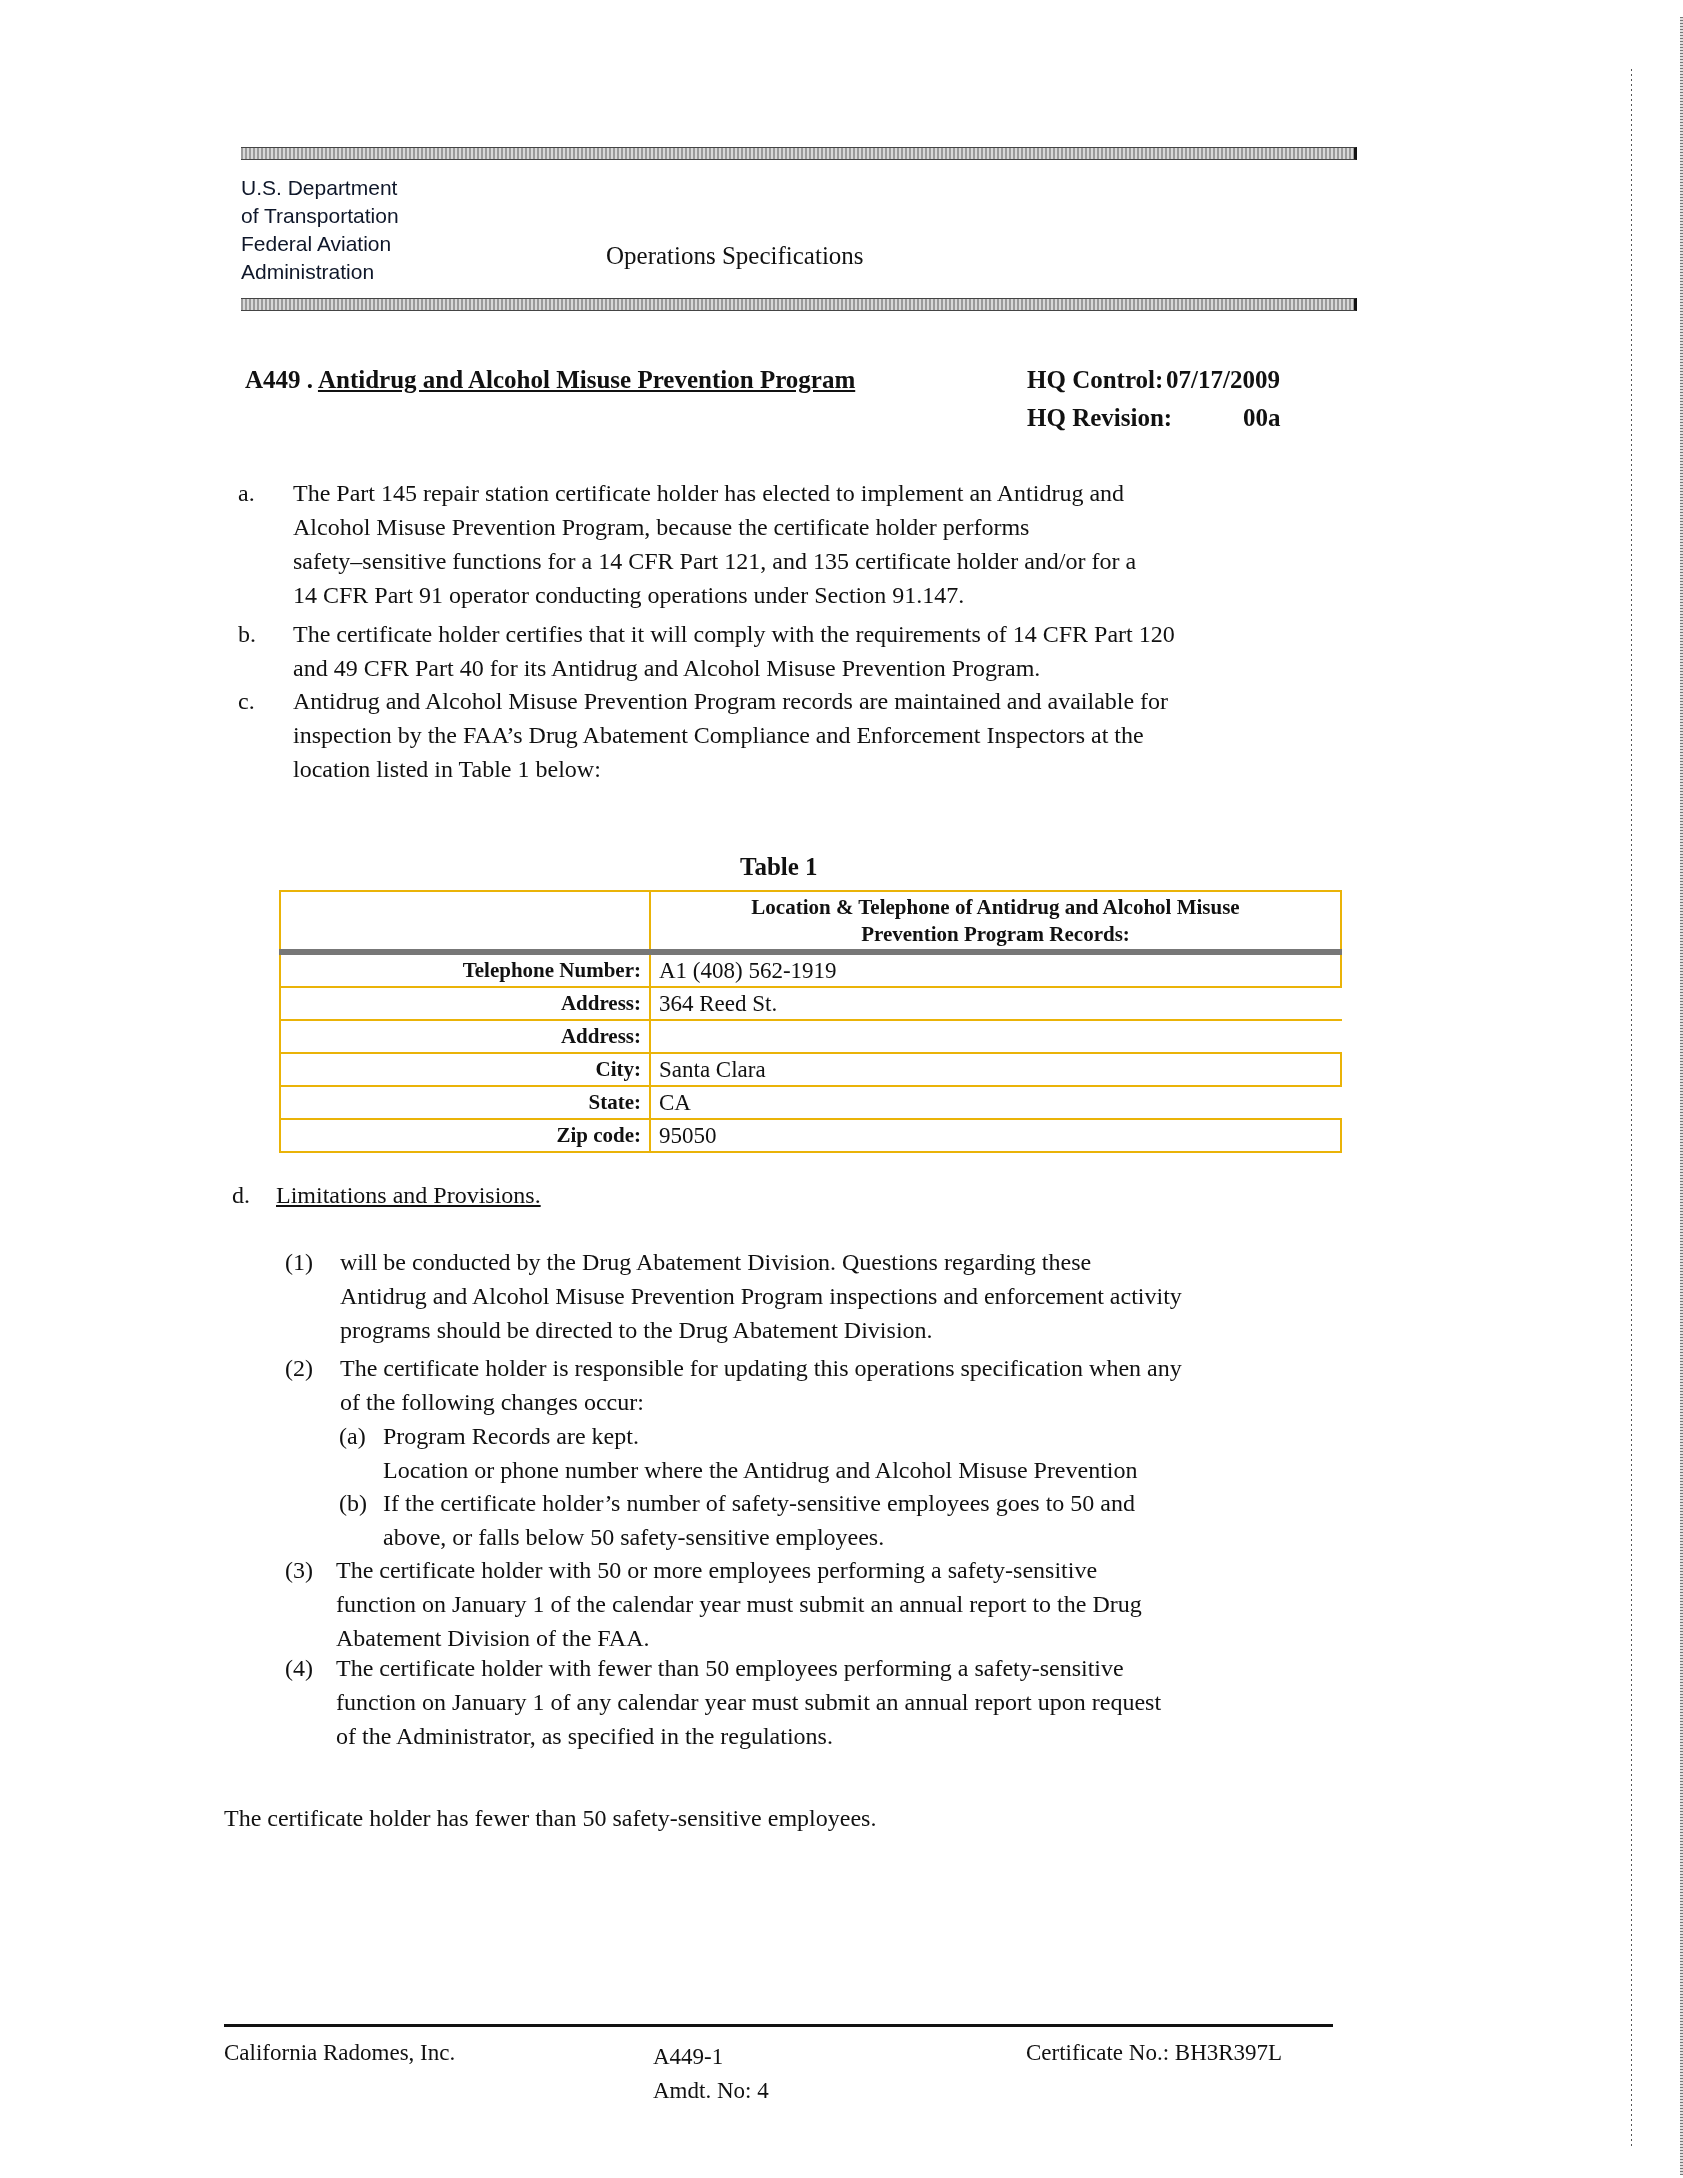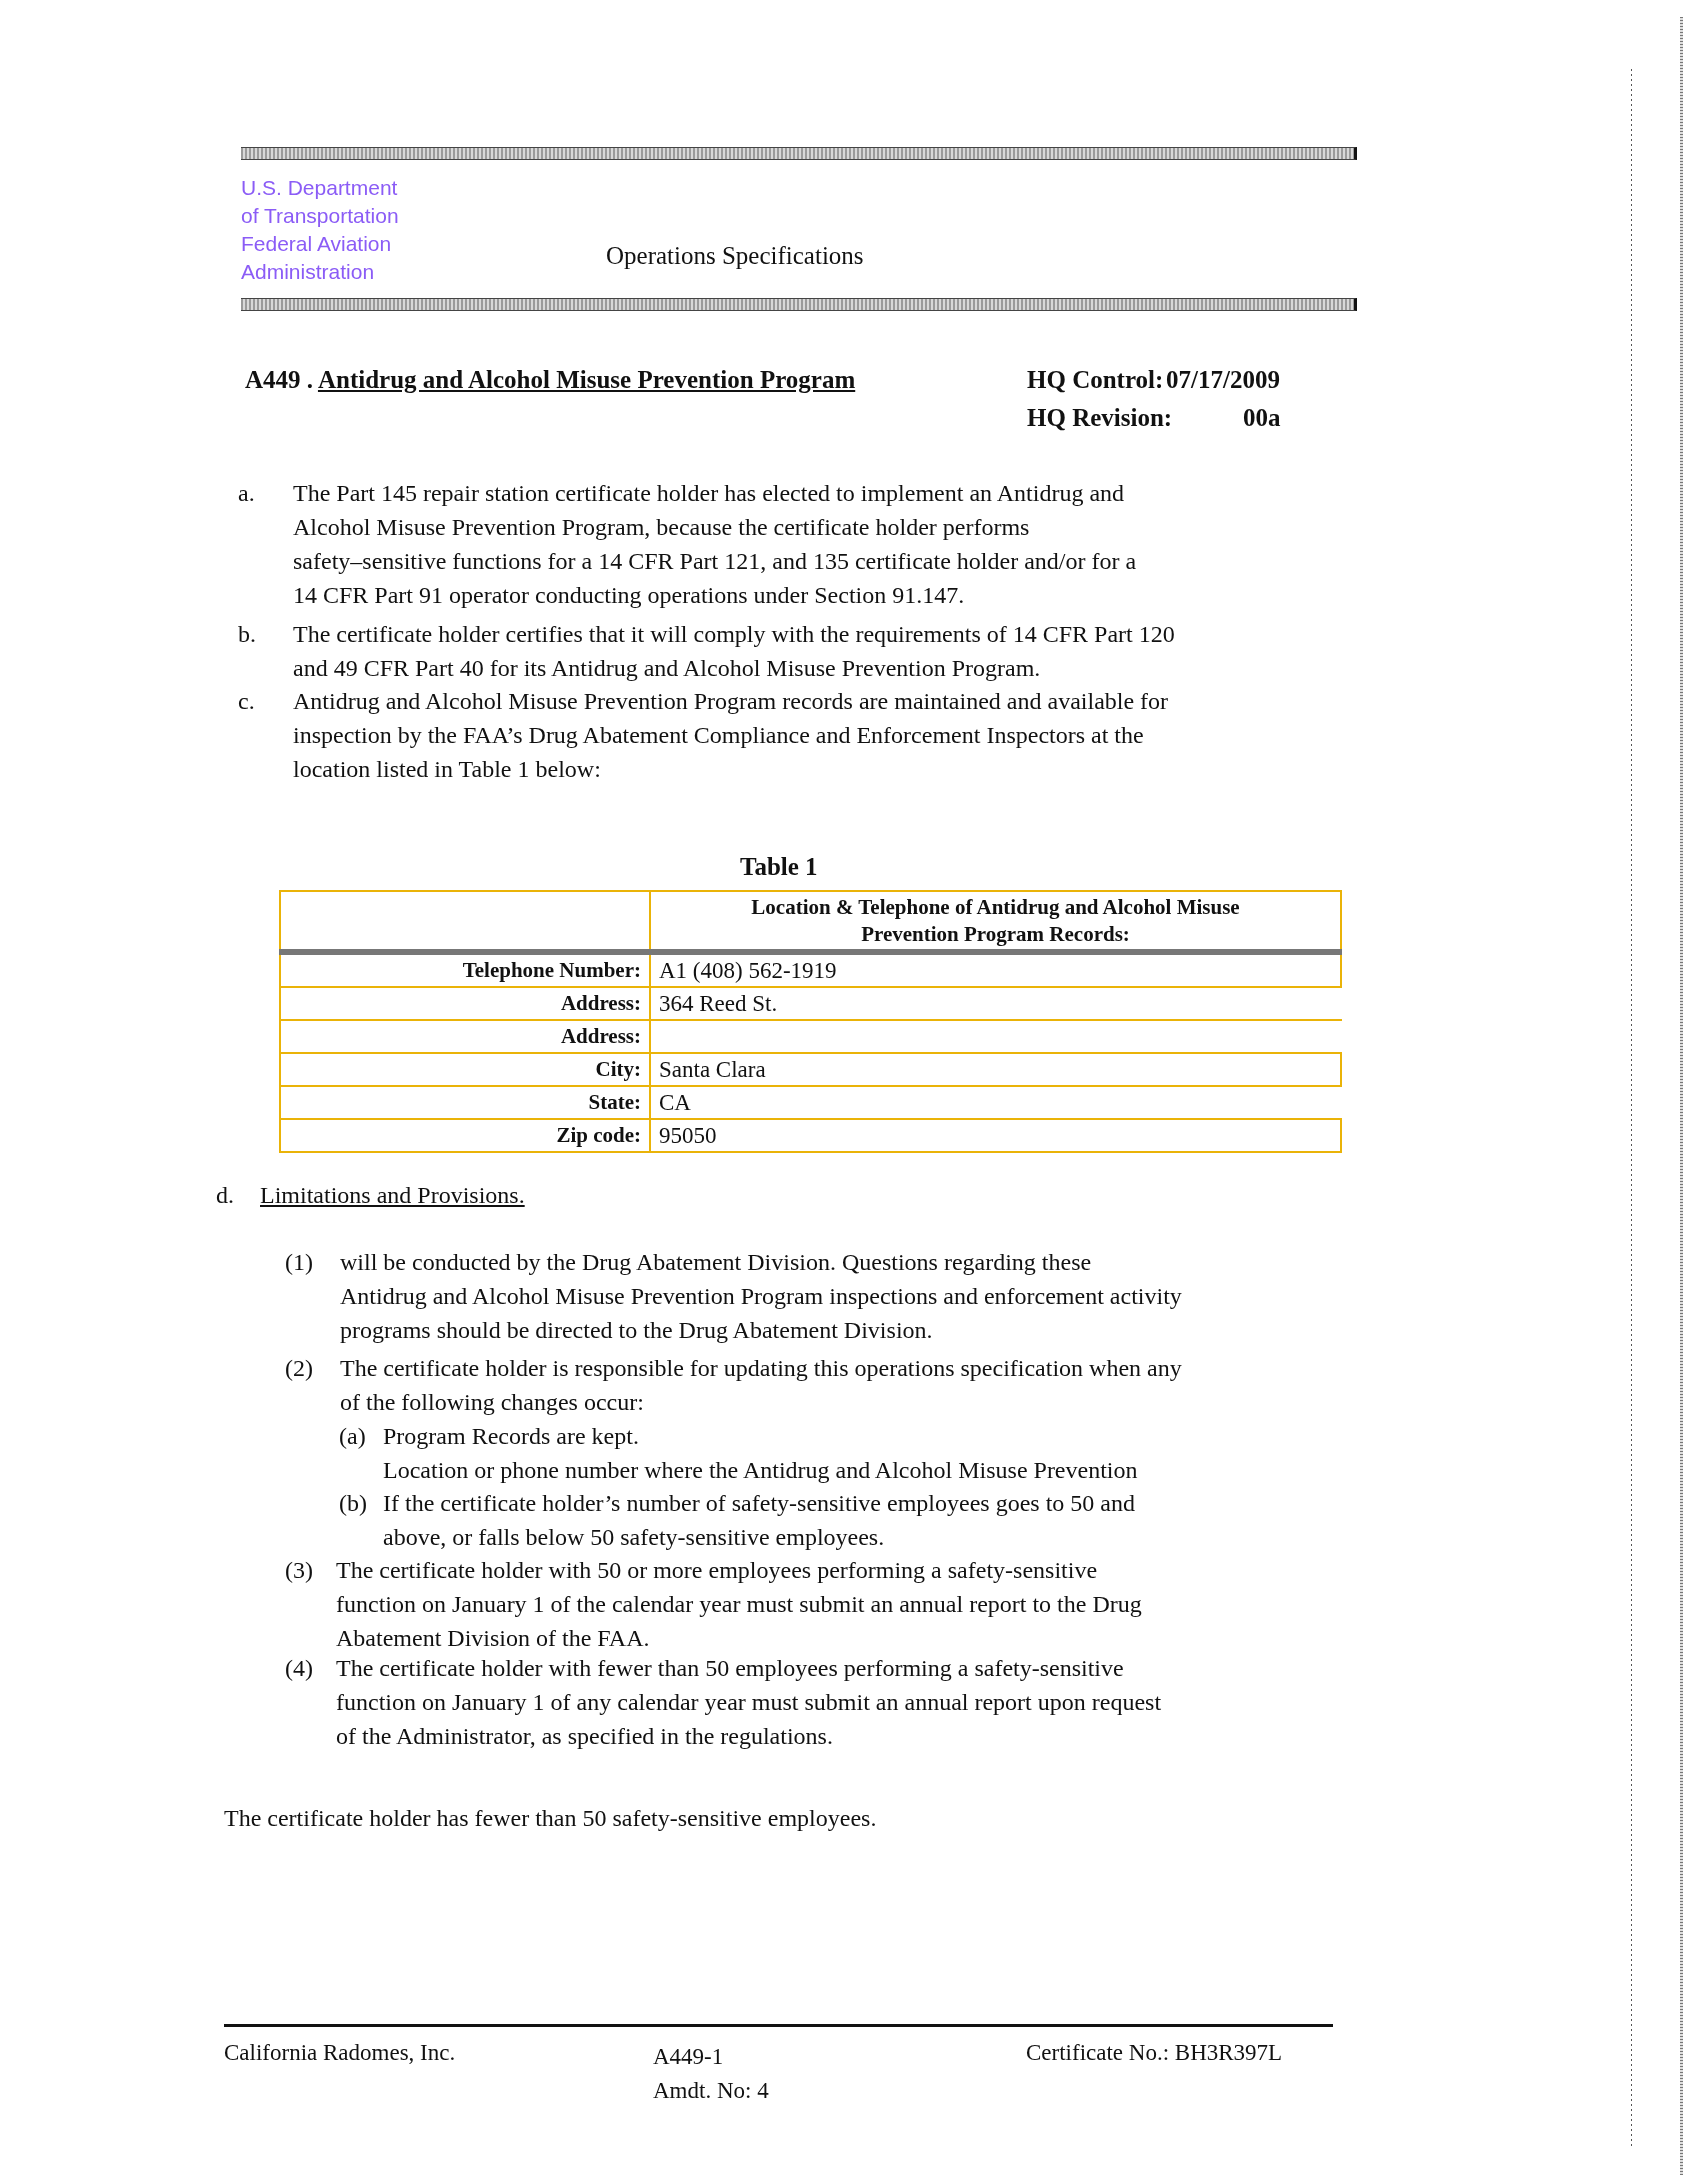--- a/index.html
+++ b/index.html
@@ -3,21 +3,21 @@
 <meta charset="utf-8">
 <style>
   html, body { margin:0; padding:0; background:#ffffff; }
   body { width:1683px; height:2178px; position:relative; overflow:hidden;
          font-family:"Liberation Serif", "DejaVu Serif", serif; color:#111; }
   .abs { position:absolute; }
   .bar { position:absolute; left:241px; width:1113px; height:11px;
          background:repeating-linear-gradient(90deg,#9a9a9a 0 2px,#d8d8d8 2px 4px);
          border-top:1px solid #444; border-bottom:1px solid #444; border-right:3px solid #111; }
   .agency { left:241px; top:174px; font-family:"Liberation Sans", sans-serif;
-            font-size:21px; line-height:28px; color:#8b5cf6; }
+            font-size:21px; line-height:28px; color:#0f172a; }
   .opspec { left:606px; top:242px; font-size:25px; }
   .title-row { left:245px; top:366px; font-size:25px; font-weight:bold; }
   .title-row .u { text-decoration:underline; }
   .hq { left:1027px; font-size:25px; font-weight:bold; }
   .hq .lab { display:inline-block; width:139px; }
   .hq .val { display:inline-block; }
   .para { position:absolute; font-size:24px; line-height:34px; }
   .para .mk { position:absolute; left:0; top:0; }
   .para .tx { display:block; }
   .tcap { left:740px; top:853px; font-size:25px; font-weight:bold; }
@@ -119,21 +119,21 @@
     <td class="k">State:</td>
     <td class="v nr">CA</td>
   </tr>
   <tr>
     <td class="k">Zip code:</td>
     <td class="v">95050</td>
   </tr>
 </tbody>
   </table>
 
-<div class="para" style="left:216px; top:1178px;">
+<div class="para" style="left:232px; top:1178px;">
   <span>d.</span>
   <span style="margin-left:20px; text-decoration:underline;">Limitations and Provisions.</span>
 </div>
 
 <div class="para" style="left:285px; top:1245px; width:1069px;">
   <span class="mk">(1)</span>
   <div style="margin-left:55px;">
     <span class="tx">will be conducted by the Drug Abatement Division.  Questions regarding these</span>
     <span class="tx">Antidrug and Alcohol Misuse Prevention Program inspections and enforcement activity</span>
     <span class="tx">programs should be directed to the Drug Abatement Division.</span>

